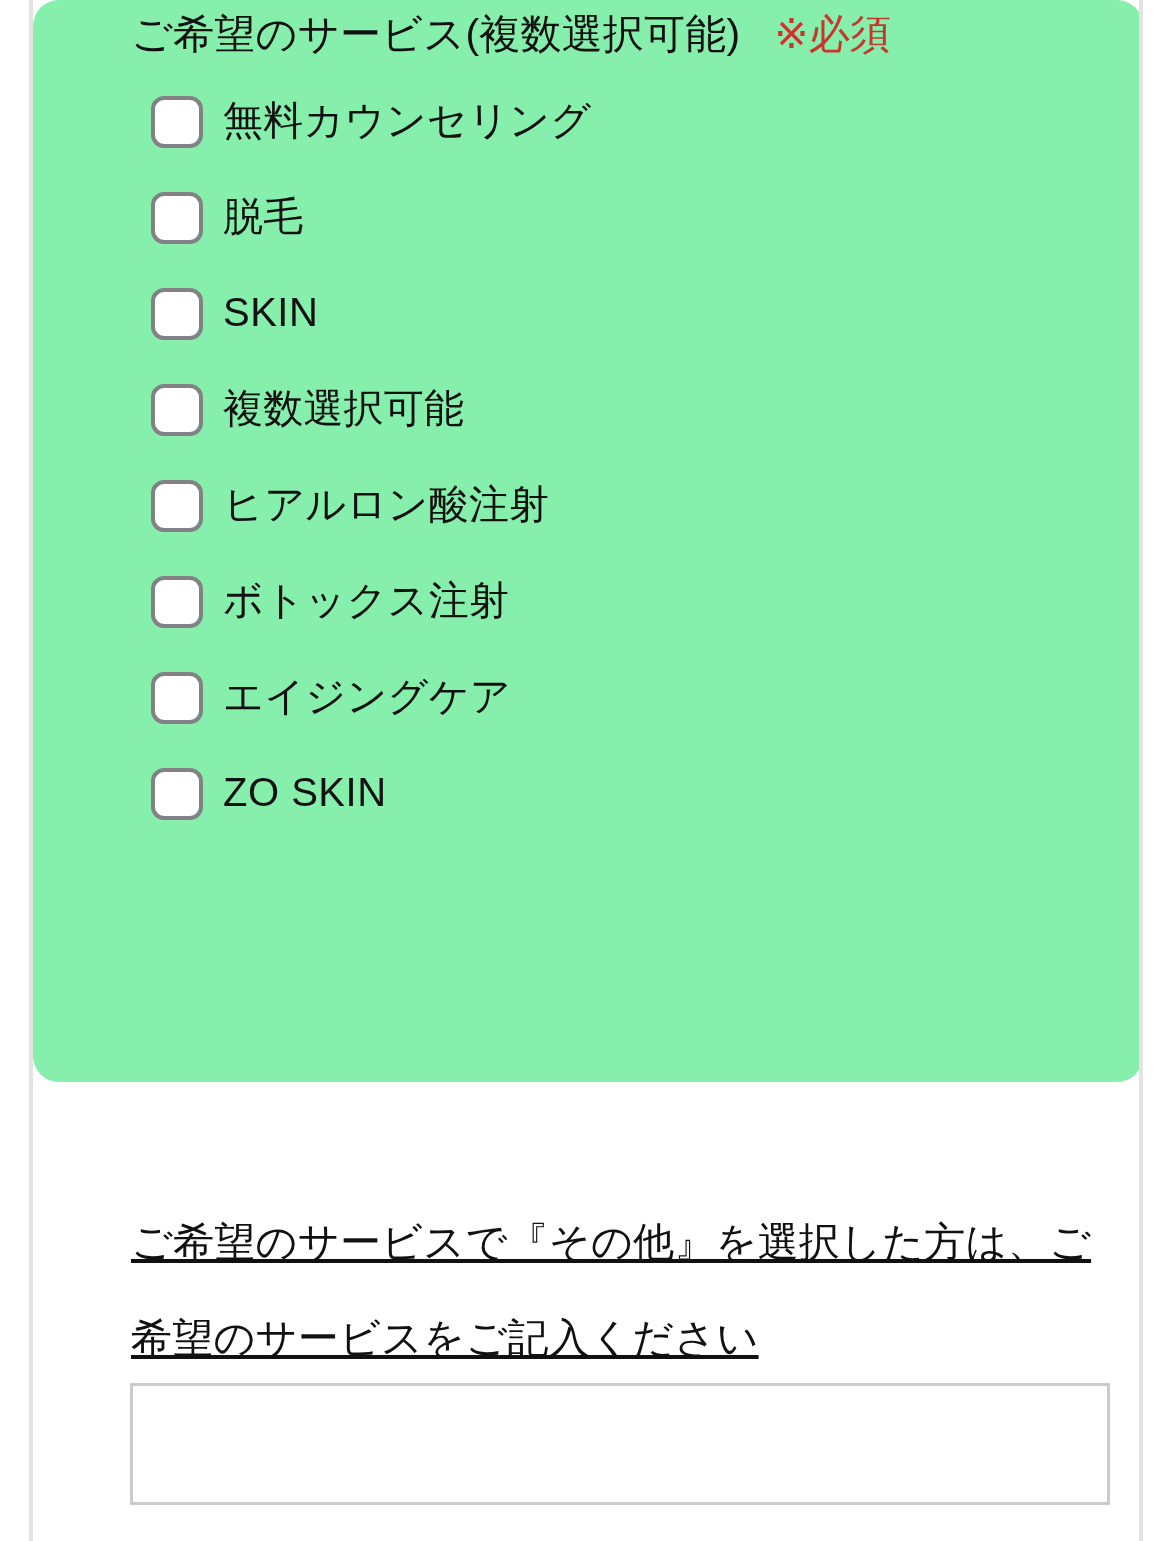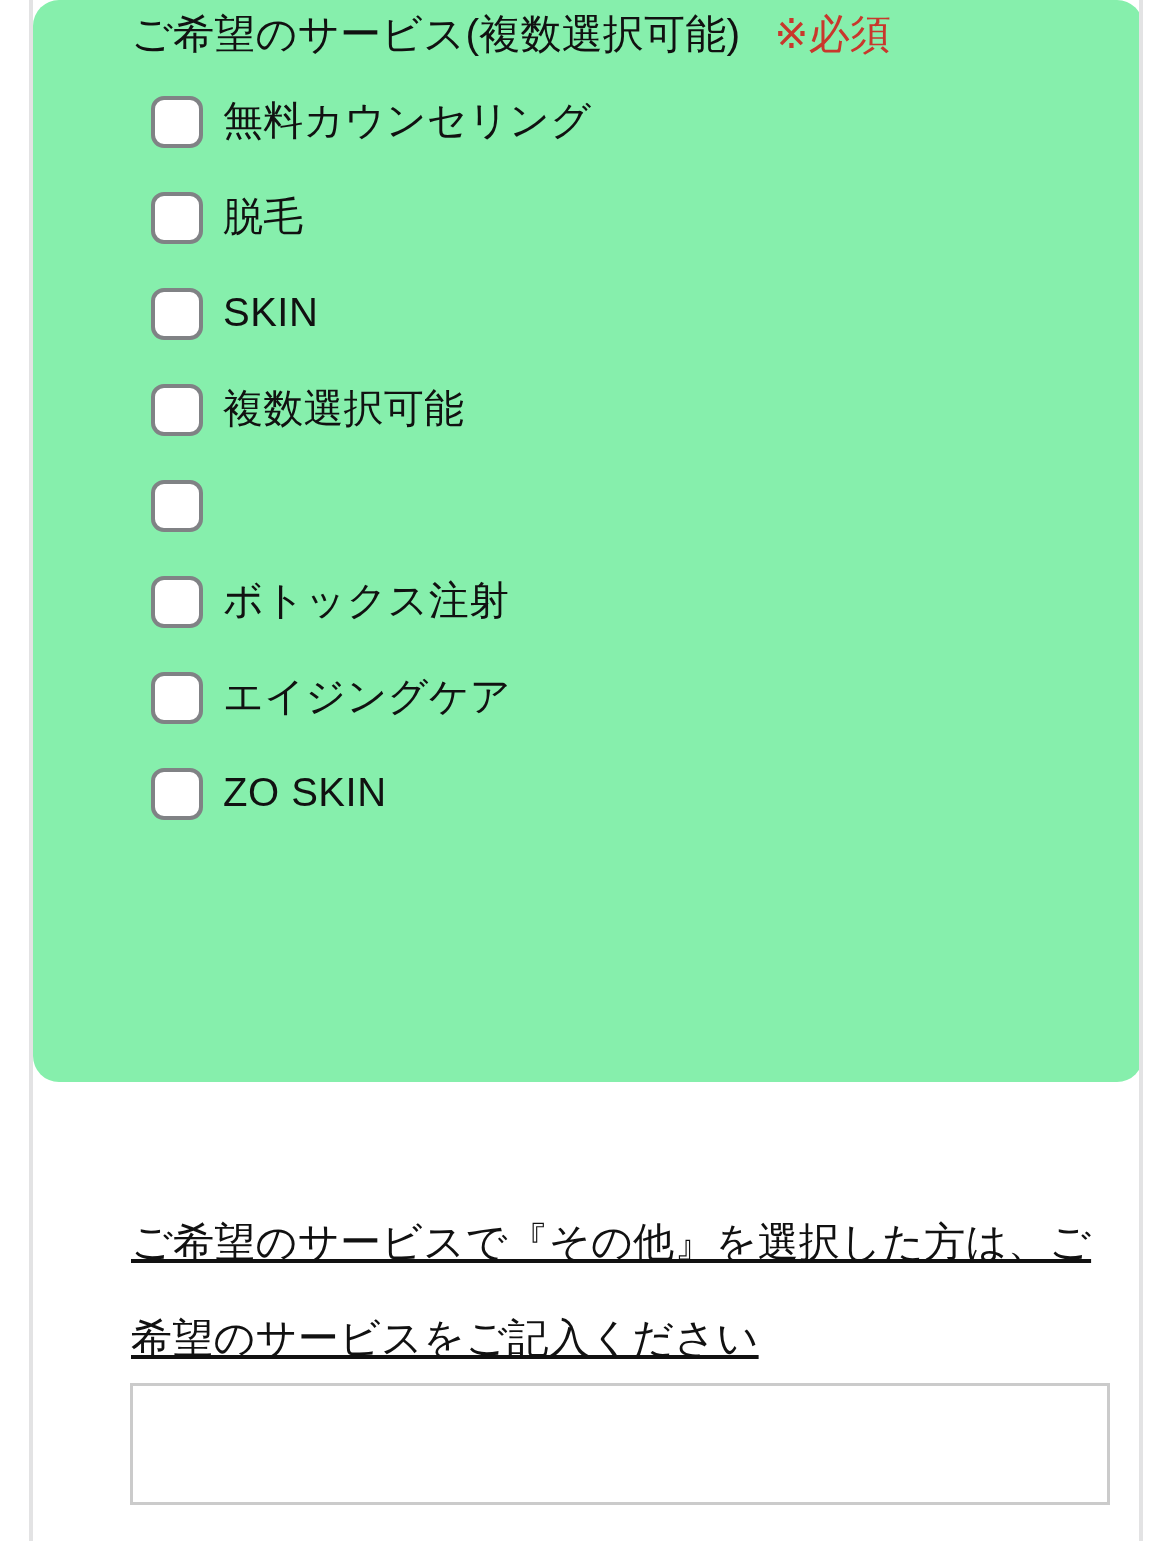--- a/index.html
+++ b/index.html
@@ -194,20 +194,21 @@
       </label>
 
       <label class="choice-row">
         <span class="checkbox"></span>
         <span class="choice-label">複数選択可能</span>
       </label>
 
 
       <label class="choice-row">
         <span class="checkbox"></span>
+        <span class="choice-label">ヒアルロン酸注射</span>
       </label>
 
       <label class="choice-row">
         <span class="checkbox"></span>
         <span class="choice-label">ボトックス注射</span>
       </label>
 
       <label class="choice-row">
         <span class="checkbox"></span>
         <span class="choice-label">エイジングケア</span>

